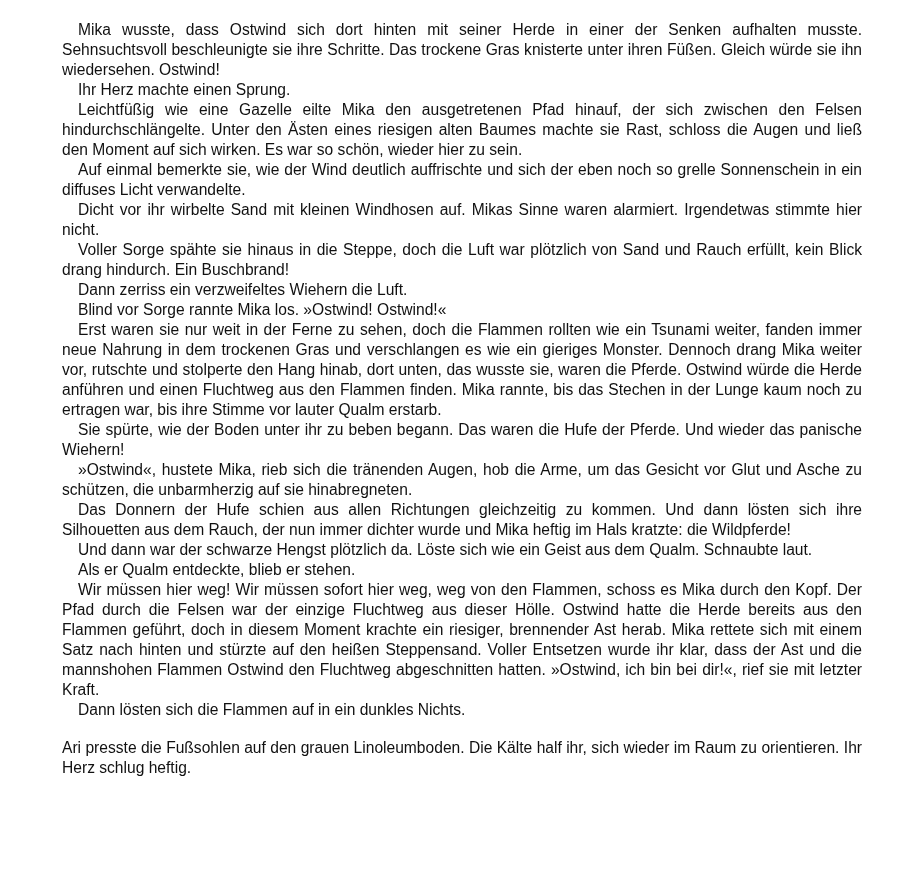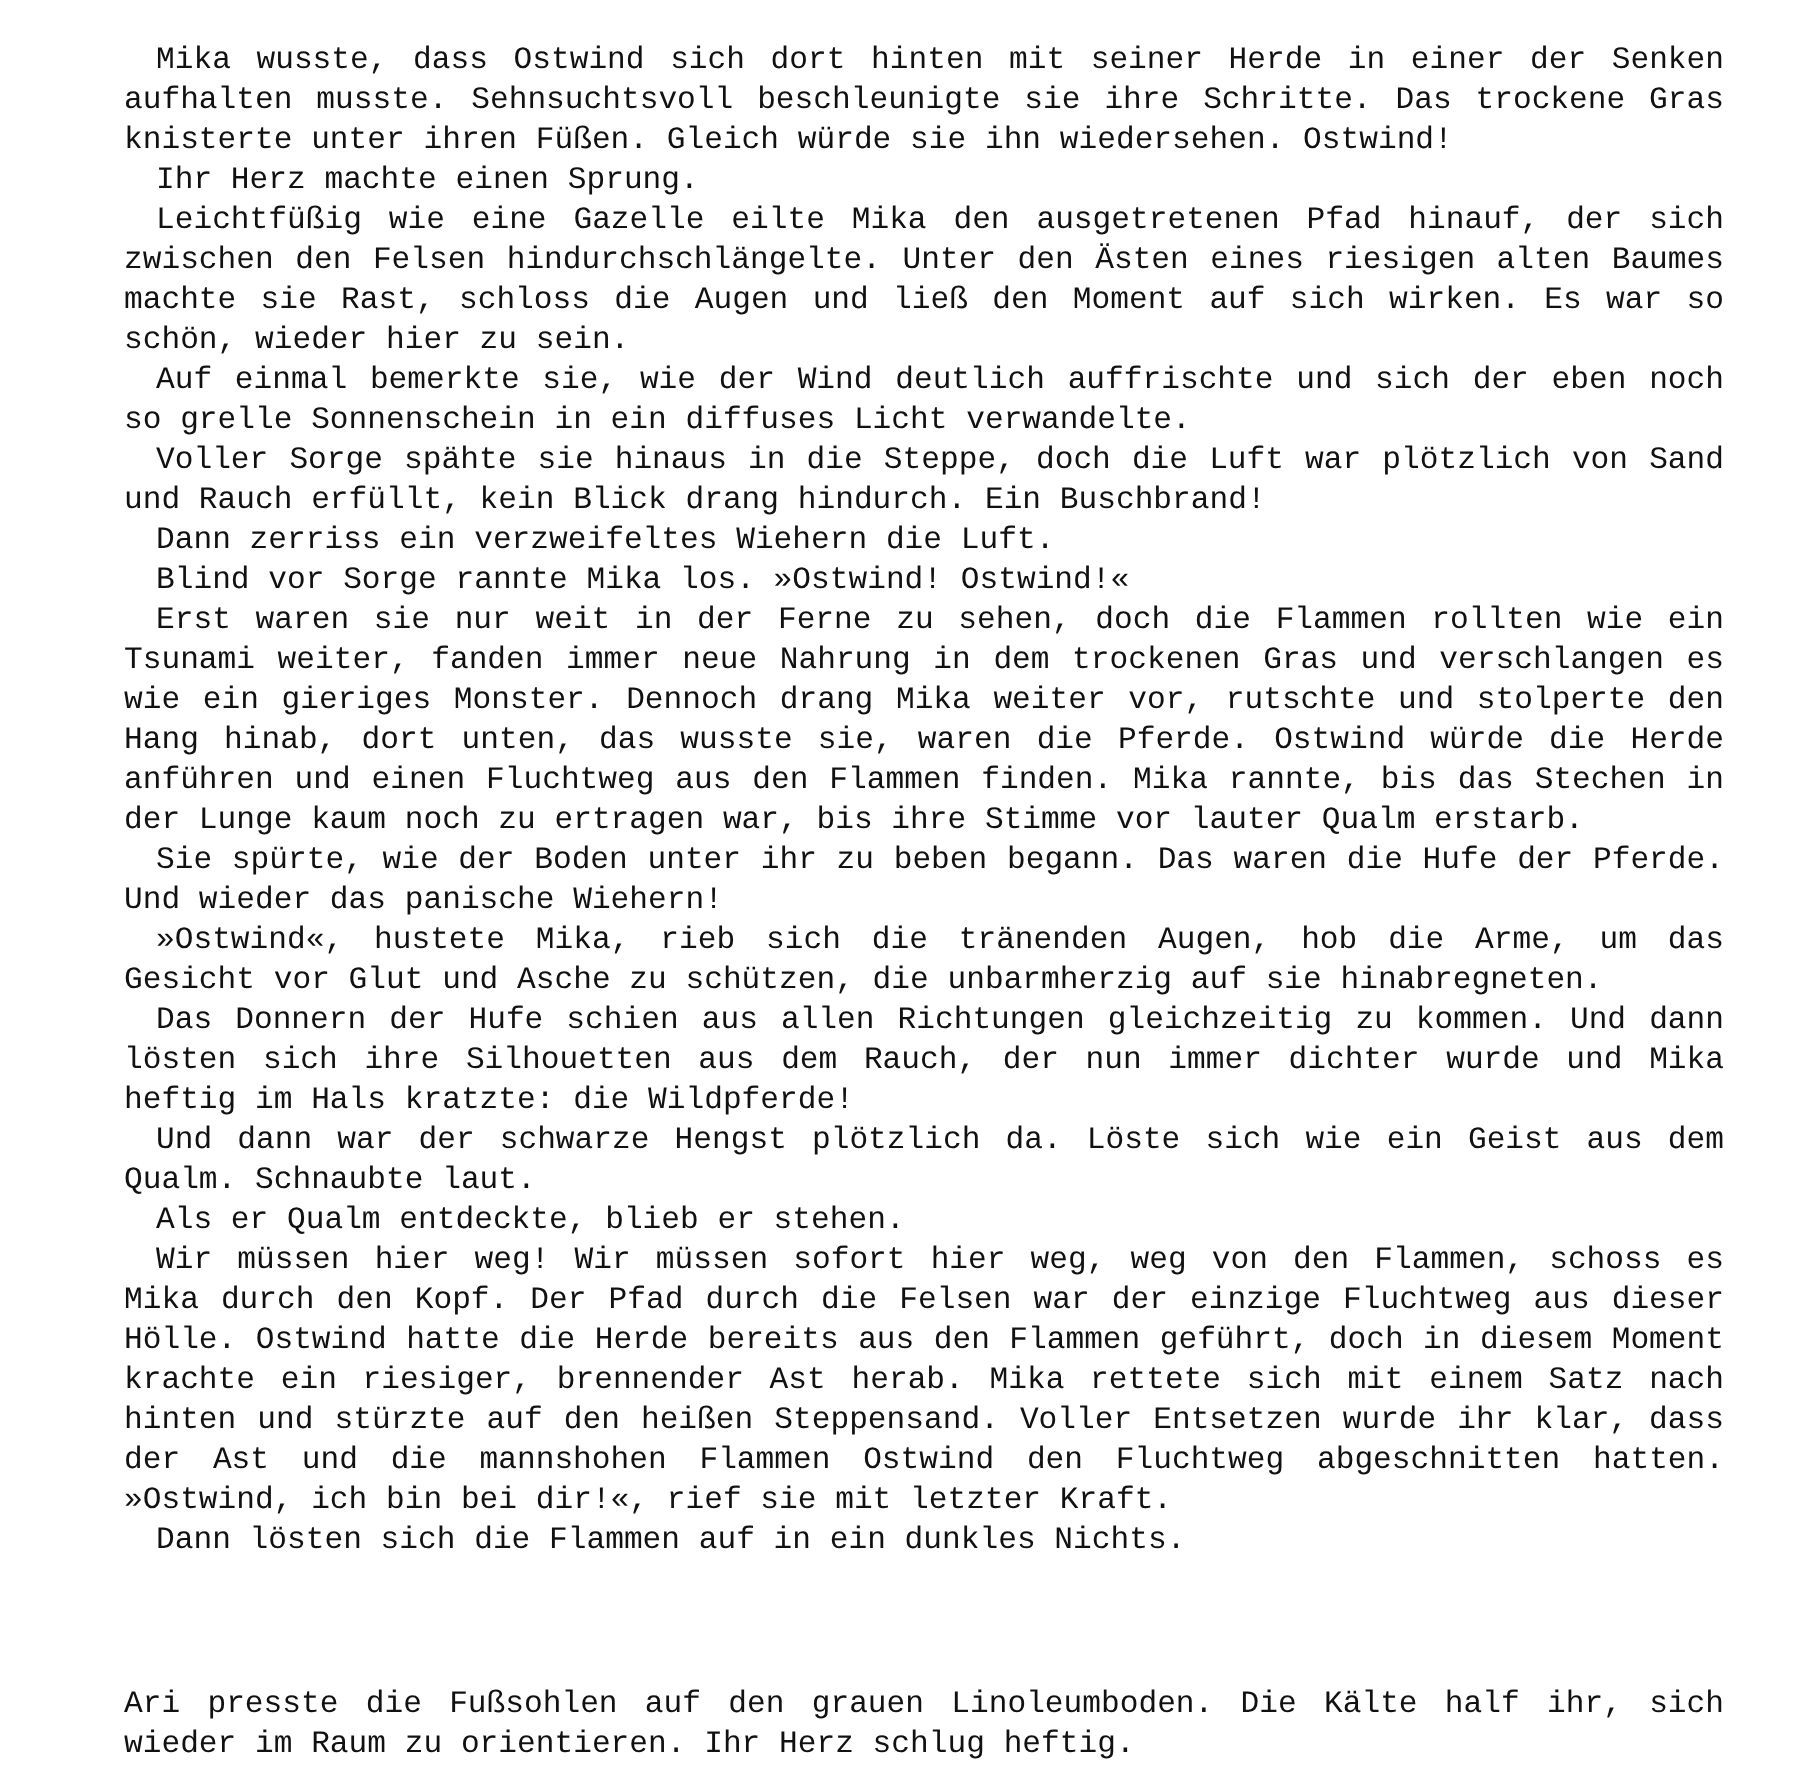--- a/index.html
+++ b/index.html
@@ -2,39 +2,40 @@
 <html><head>
 <meta charset="utf-8">
 <style>
   html, body { margin: 0; padding: 0; background: #ffffff; }
   body { width: 903px; height: 883px; overflow: hidden; position: relative; }
   .page {
     position: absolute;
     left: 62px;
     top: 20px;
     width: 800px;
-    font-family: Liberation Mono, monospace;
+    font-family: Liberation Sans, sans-serif;
     font-size: 15.6px;
     line-height: 20px;
     color: #111111;
     text-align: justify;
     hyphens: manual;
   }
   .para { margin: 0; text-indent: 16px; }
   .break { height: 18px; }
-  .para.noindent { text-indent: 0; margin-top: 44px; }
+  .para.noindent { text-indent: 0; }
 </style>
 </head>
 <body>
 
 <div class="page">
   <p class="para">Mika wusste, dass Ostwind sich dort hinten mit seiner Herde in einer der Senken aufhalten musste. Sehnsuchtsvoll be­schleunigte sie ihre Schritte. Das trockene Gras knisterte unter ihren Füßen. Gleich würde sie ihn wiedersehen. Ostwind!</p>
   <p class="para">Ihr Herz machte einen Sprung.</p>
   <p class="para">Leichtfüßig wie eine Gazelle eilte Mika den ausgetretenen Pfad hinauf, der sich zwischen den Felsen hindurchschlängelte. Unter den Ästen eines riesigen alten Baumes machte sie Rast, schloss die Augen und ließ den Moment auf sich wirken. Es war so schön, wieder hier zu sein.</p>
   <p class="para">Auf einmal bemerkte sie, wie der Wind deutlich auffrischte und sich der eben noch so grelle Sonnenschein in ein diffuses Licht verwandelte.</p>
+  <p class="para">Dicht vor ihr wirbelte Sand mit kleinen Windhosen auf. Mikas Sinne waren alarmiert. Irgendetwas stimmte hier nicht.</p>
   <p class="para">Voller Sorge spähte sie hinaus in die Steppe, doch die Luft war plötzlich von Sand und Rauch erfüllt, kein Blick drang hindurch. Ein Buschbrand!</p>
   <p class="para">Dann zerriss ein verzweifeltes Wiehern die Luft.</p>
   <p class="para">Blind vor Sorge rannte Mika los. »Ostwind! Ostwind!«</p>
   <p class="para">Erst waren sie nur weit in der Ferne zu sehen, doch die Flammen rollten wie ein Tsunami weiter, fanden immer neue Nah­rung in dem trockenen Gras und verschlangen es wie ein gieriges Monster. Dennoch drang Mika weiter vor, rutschte und stolperte den Hang hinab, dort unten, das wusste sie, waren die Pferde. Ostwind würde die Herde anführen und einen Flucht­weg aus den Flammen finden. Mika rannte, bis das Stechen in der Lunge kaum noch zu ertragen war, bis ihre Stimme vor lauter Qualm erstarb.</p>
   <p class="para">Sie spürte, wie der Boden unter ihr zu beben begann. Das waren die Hufe der Pferde. Und wieder das panische Wiehern!</p>
   <p class="para">»Ostwind«, hustete Mika, rieb sich die tränenden Augen, hob die Arme, um das Gesicht vor Glut und Asche zu schützen, die unbarmherzig auf sie hinabregneten.</p>
   <p class="para">Das Donnern der Hufe schien aus allen Richtungen gleichzeitig zu kommen. Und dann lösten sich ihre Silhouetten aus dem Rauch, der nun immer dichter wurde und Mika heftig im Hals kratzte: die Wildpferde!</p>
   <p class="para">Und dann war der schwarze Hengst plötzlich da. Löste sich wie ein Geist aus dem Qualm. Schnaubte laut.</p>
   <p class="para">Als er Qualm entdeckte, blieb er stehen.</p>
   <p class="para">Wir müssen hier weg! Wir müssen sofort hier weg, weg von den Flammen, schoss es Mika durch den Kopf. Der Pfad durch die Felsen war der einzige Fluchtweg aus dieser Hölle. Ostwind hatte die Herde bereits aus den Flammen geführt, doch in diesem Moment krachte ein riesiger, brennender Ast herab. Mika rettete sich mit einem Satz nach hinten und stürzte auf den heißen Steppensand. Voller Entsetzen wurde ihr klar, dass der Ast und die mannshohen Flammen Ostwind den Fluchtweg abgeschnitten hatten. »Ostwind, ich bin bei dir!«, rief sie mit letzter Kraft.</p>

